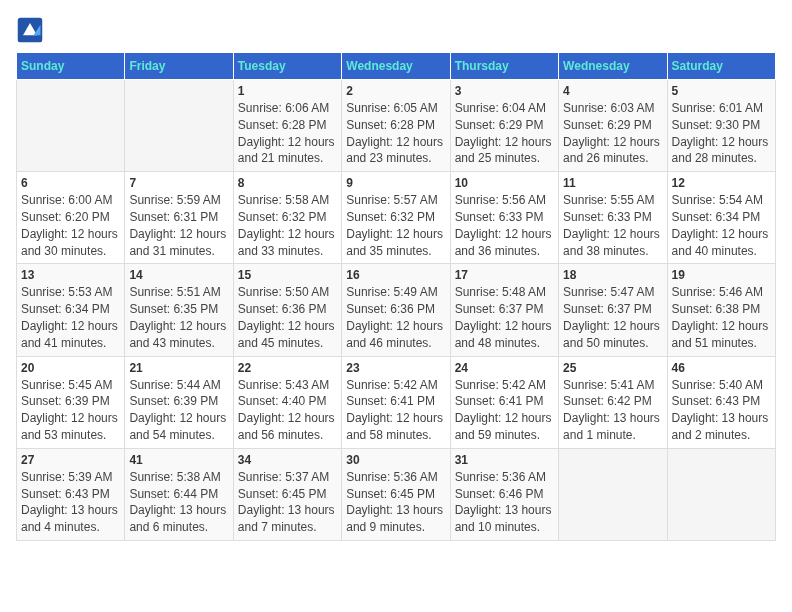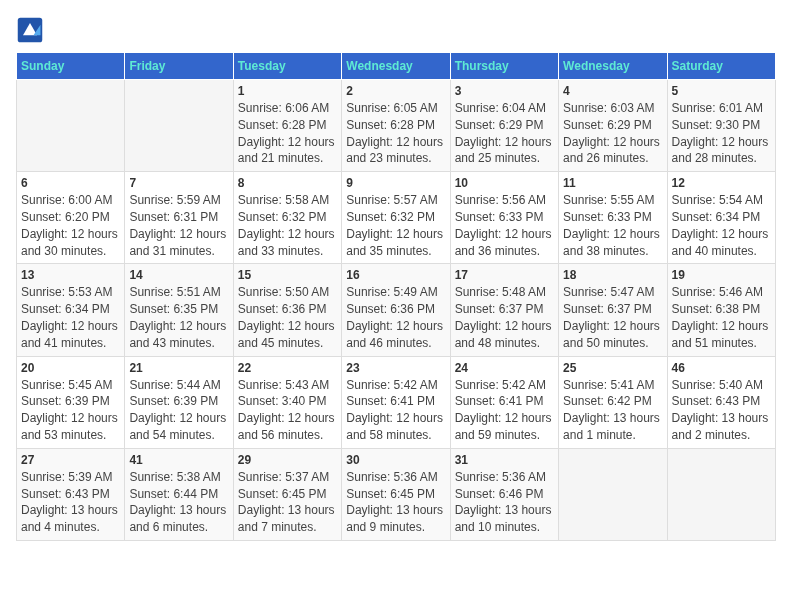--- a/index.html
+++ b/index.html
@@ -260,21 +260,21 @@
         </td>
         <td>
           <span class="day-number">21</span>
           <div class="day-info">Sunrise: 5:44 AM
 Sunset: 6:39 PM
 Daylight: 12 hours and 54 minutes.</div>
         </td>
         <td>
           <span class="day-number">22</span>
           <div class="day-info">Sunrise: 5:43 AM
-Sunset: 3:40 PM
+Sunset: 4:40 PM
 Daylight: 12 hours and 56 minutes.</div>
         </td>
         <td>
           <span class="day-number">23</span>
           <div class="day-info">Sunrise: 5:42 AM
 Sunset: 6:41 PM
 Daylight: 12 hours and 58 minutes.</div>
         </td>
         <td>
           <span class="day-number">24</span>
@@ -302,21 +302,21 @@
 Sunset: 6:43 PM
 Daylight: 13 hours and 4 minutes.</div>
         </td>
         <td>
           <span class="day-number">41</span>
           <div class="day-info">Sunrise: 5:38 AM
 Sunset: 6:44 PM
 Daylight: 13 hours and 6 minutes.</div>
         </td>
         <td>
-          <span class="day-number">29</span>
+          <span class="day-number">34</span>
           <div class="day-info">Sunrise: 5:37 AM
 Sunset: 6:45 PM
 Daylight: 13 hours and 7 minutes.</div>
         </td>
         <td>
           <span class="day-number">30</span>
           <div class="day-info">Sunrise: 5:36 AM
 Sunset: 6:45 PM
 Daylight: 13 hours and 9 minutes.</div>
         </td>

